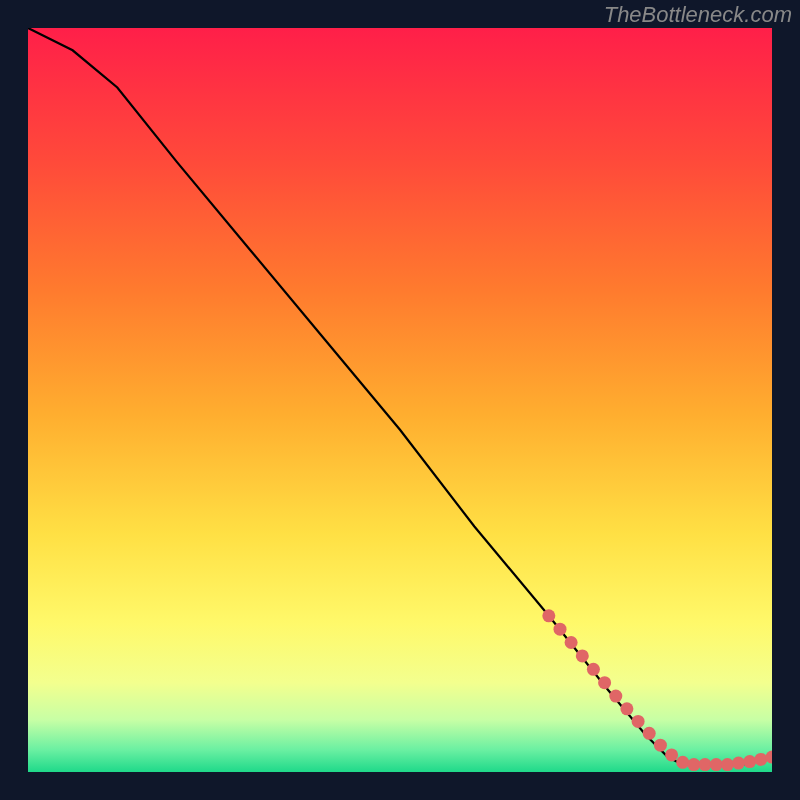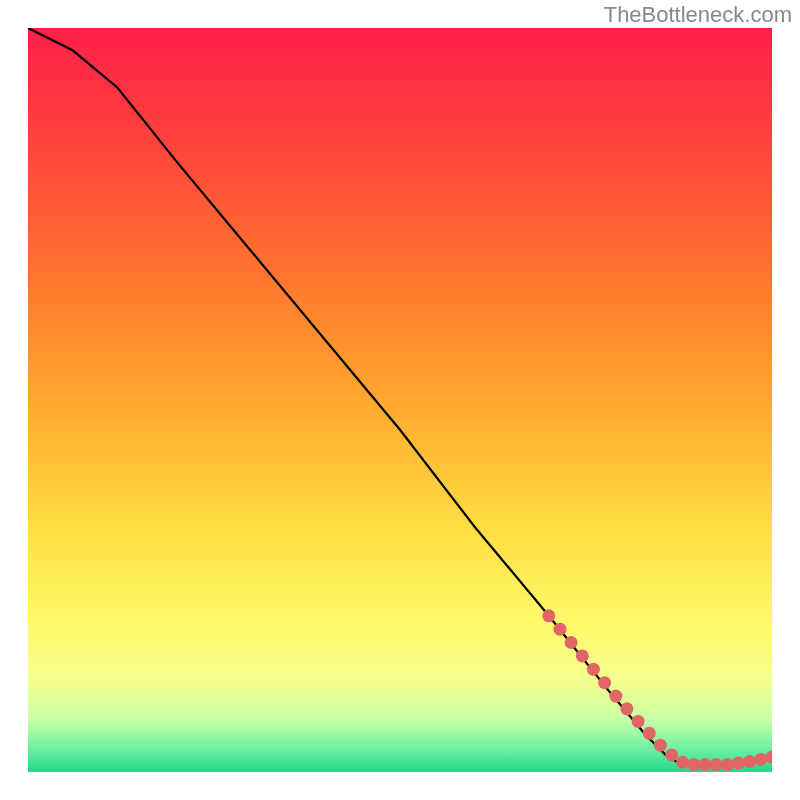--- a/index.html
+++ b/index.html
@@ -8,21 +8,22 @@
     background: #000;
     width: 800px;
     height: 800px;
     overflow: hidden;
     font-family: Arial, sans-serif;
   }
   .frame {
     position: relative;
     width: 800px;
     height: 800px;
-    background: #ffffff;
+    background: #0f172a;
+    font-style: italic;
   }
   .watermark {
     position: absolute;
     top: 2px;
     right: 8px;
     color: #888;
     font-size: 22px;
     font-weight: 500;
     z-index: 10;
   }

